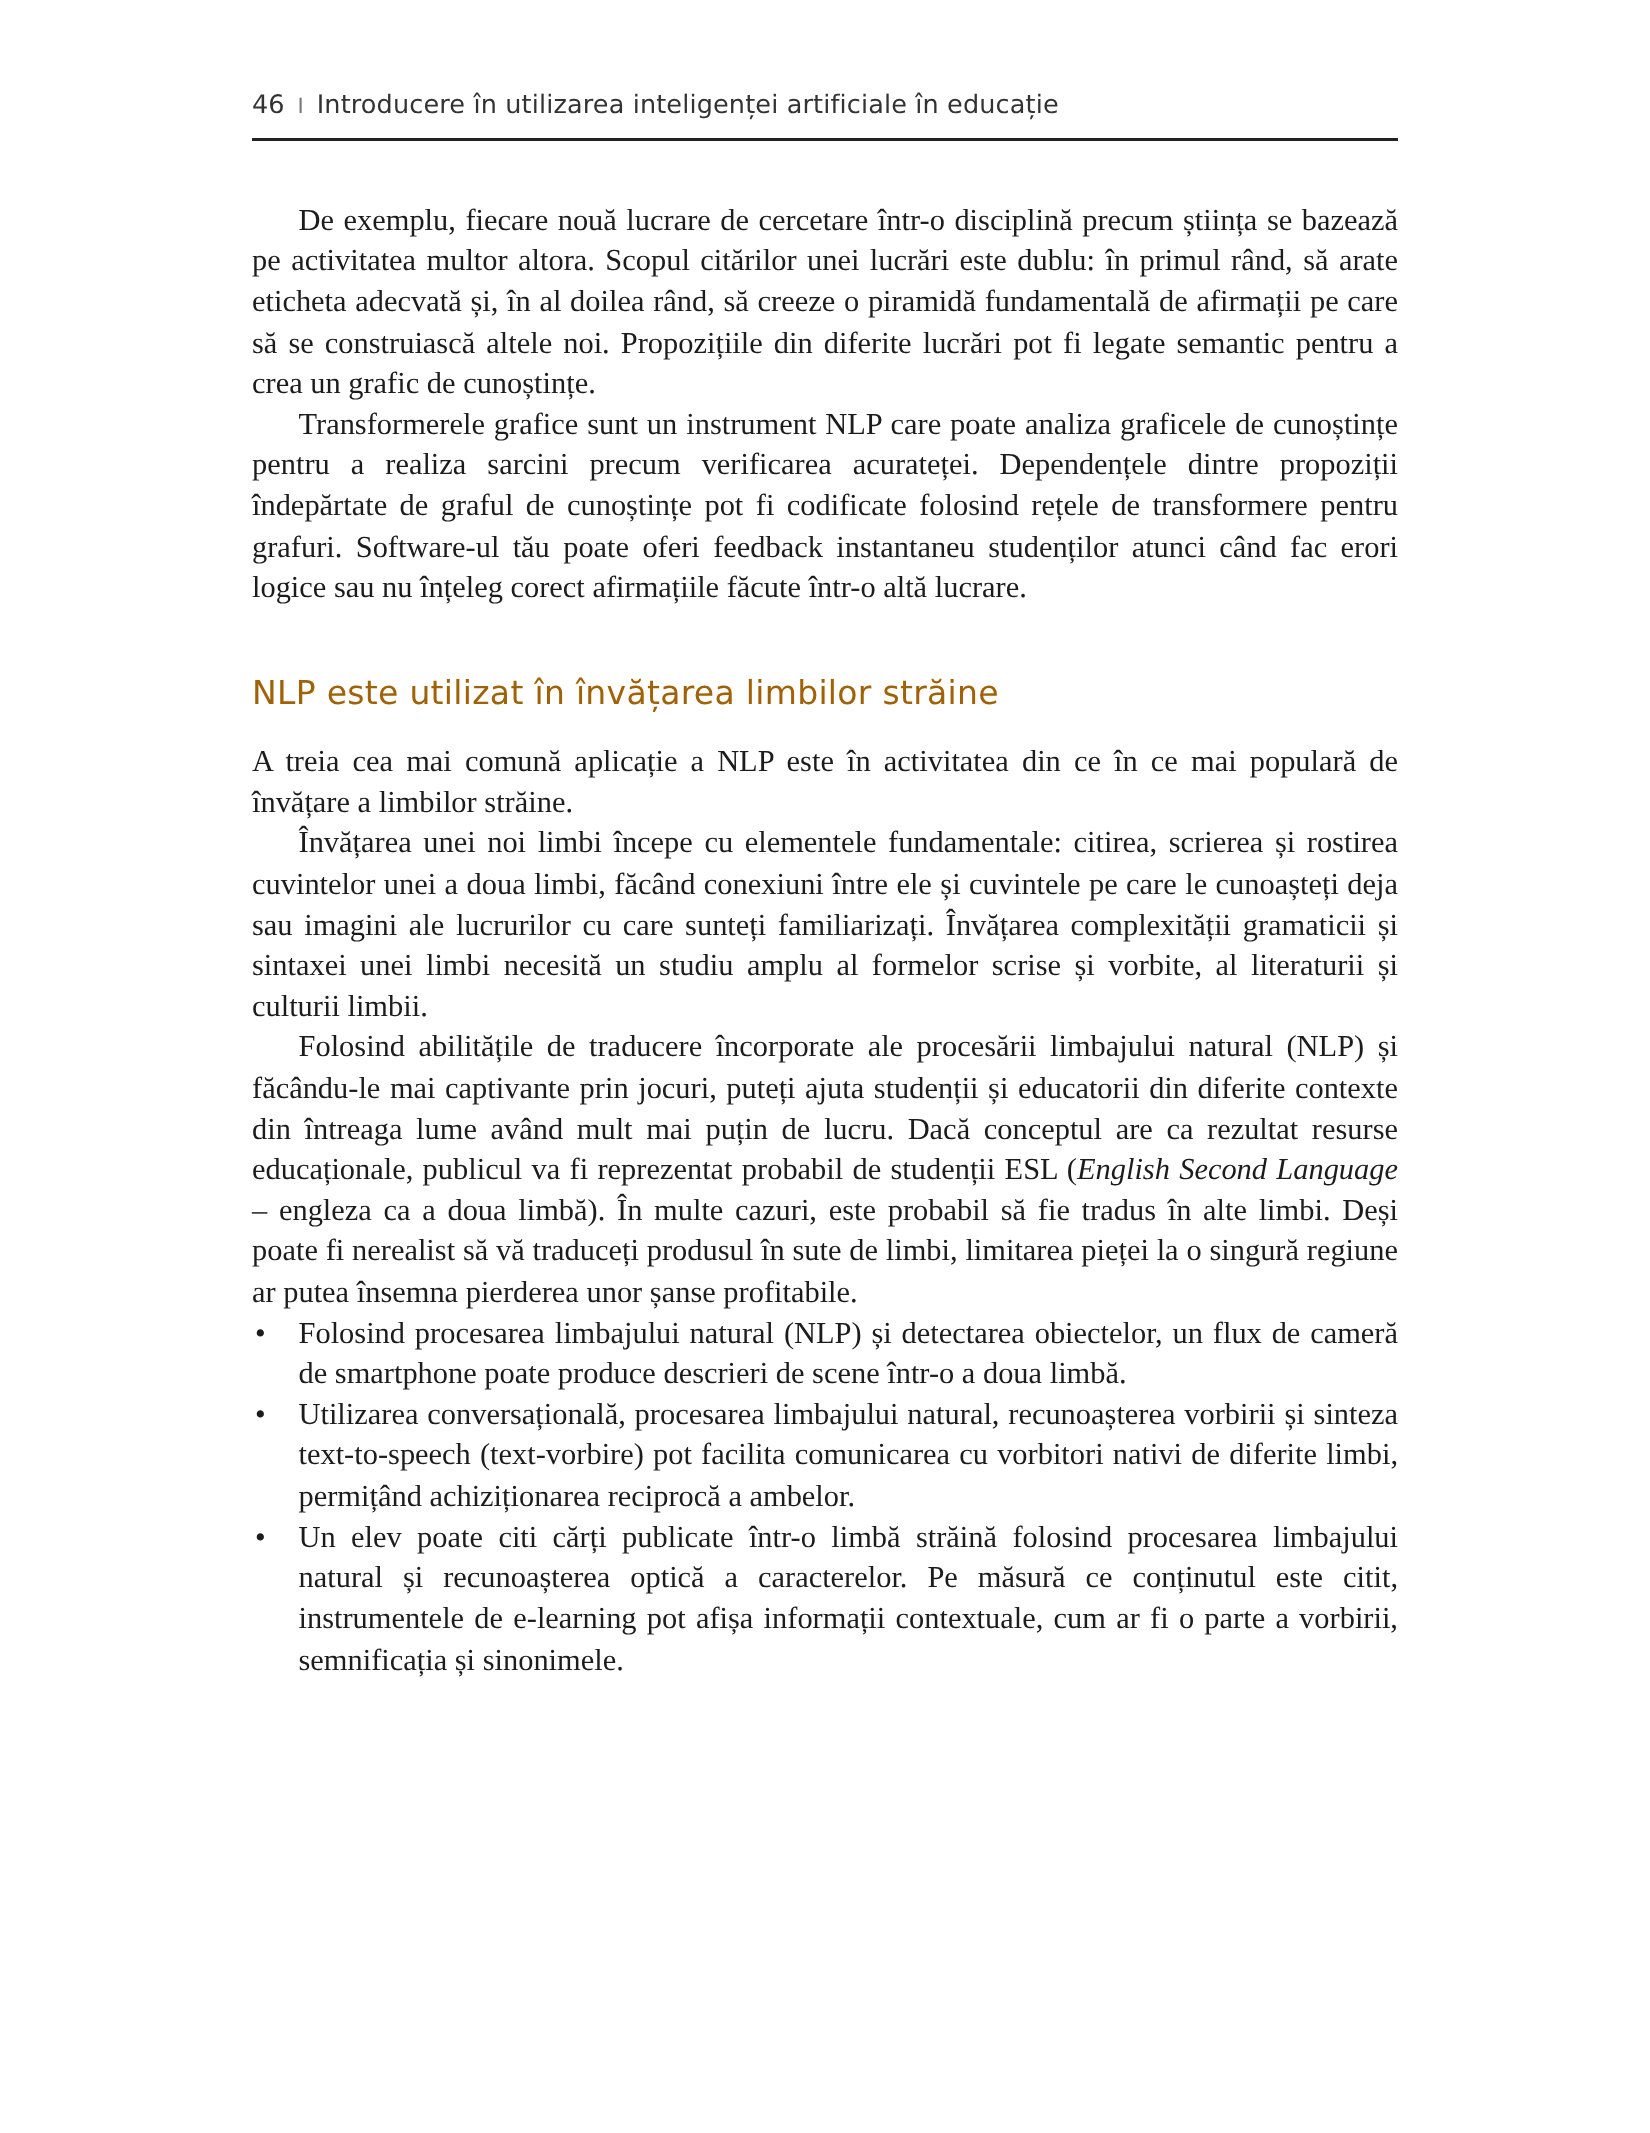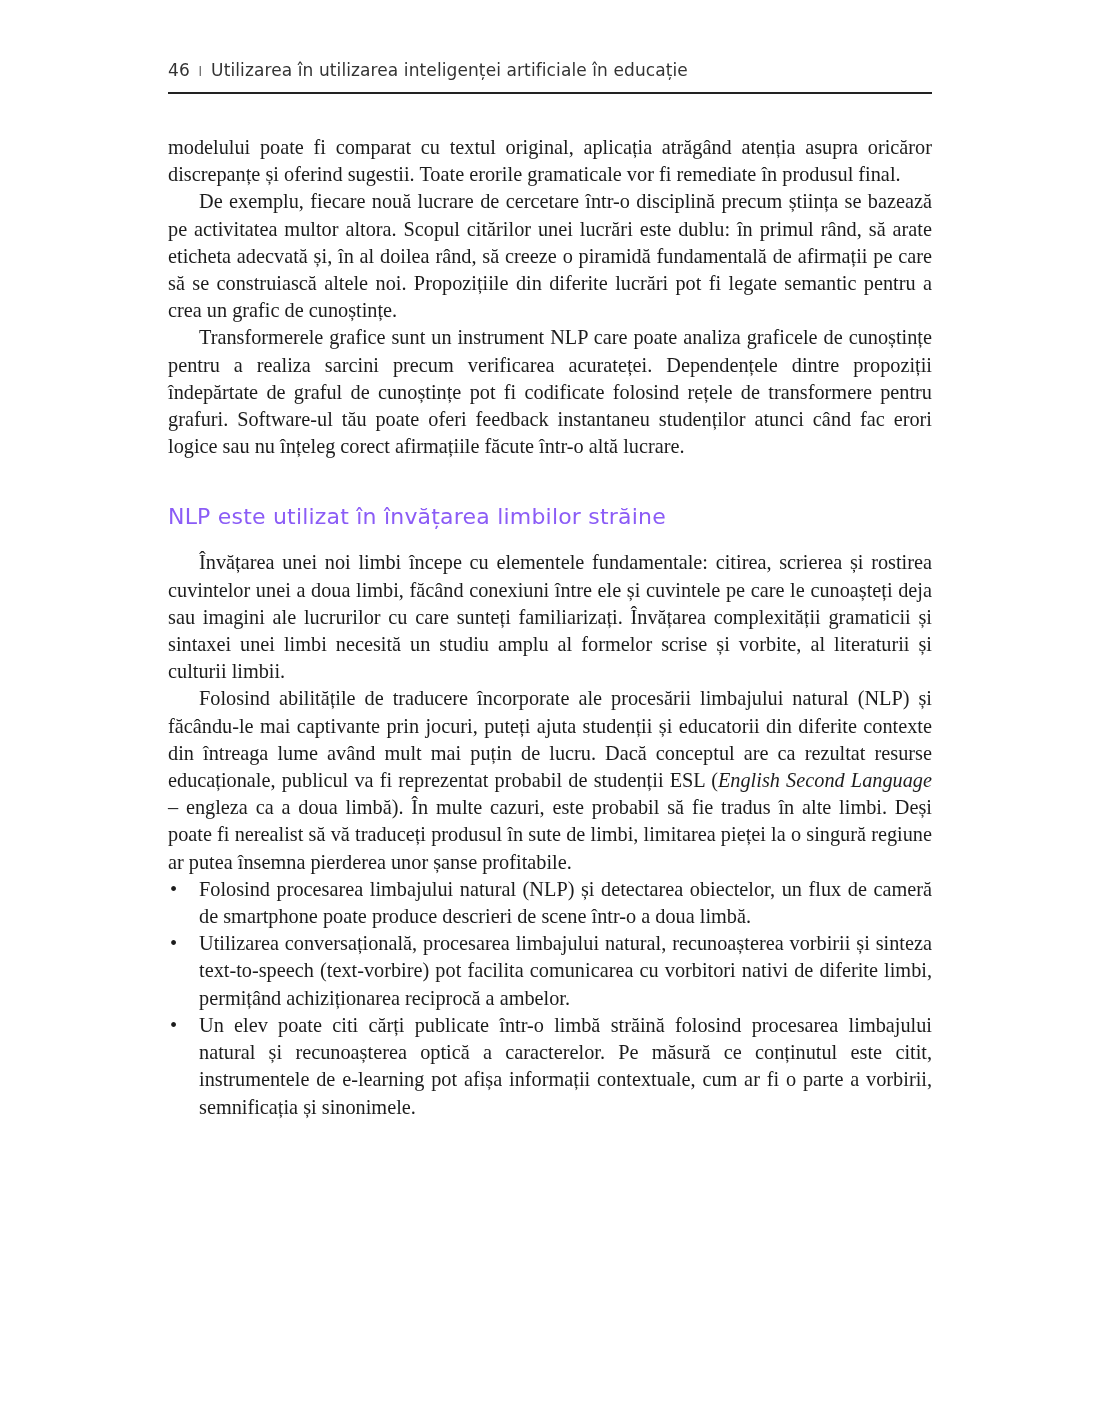--- a/index.html
+++ b/index.html
@@ -12,47 +12,47 @@
   }
   .rule { position: absolute; top: 92px; left: 0; width: 764px; height: 2px; background: #222; }
   .body-text {
     position: absolute; top: 134px; left: 0; width: 764px;
     font-family: "Liberation Serif", serif; font-size: 20.3px; line-height: 27.2px;
     color: #1c1c1c; text-align: justify; hyphens: manual;
   }
   .body-text p { margin: 0; }
   .indent { text-indent: 31px; }
   .heading {
-    font-family: "DejaVu Sans", sans-serif; font-size: 22px; font-weight: normal; color: #8b5cf6;
+    font-family: "DejaVu Sans", sans-serif; font-size: 22px; font-weight: normal; color: #a16207;
     margin: 43px 0 18px 0; line-height: 28px; letter-spacing: 0.2px;
   }
   ul.bullets { list-style: none; margin: 0; padding: 0; }
   ul.bullets li { position: relative; padding-left: 31px; }
   ul.bullets li .bullet { position: absolute; left: 2px; top: 0; }
   em { font-style: italic; }
 </style>
 </head>
 <body>
 
 <div class="page">
 
   <div class="running-head">
     <span>46</span>
     <span style="color:#777;font-size:14px;padding:0 3px;">I</span>
-    <span>Utilizarea în utilizarea inteligenței artificiale în educație</span>
+    <span>Introducere în utilizarea inteligenței artificiale în educație</span>
   </div>
   <div class="rule"></div>
 
   <div class="body-text">
-    <p>modelului poate fi comparat cu textul original, aplicația atrăgând atenția asupra ori­căror discrepanțe și oferind sugestii. Toate erorile gramaticale vor fi remediate în produsul final.</p>
     <p class="indent">De exemplu, fiecare nouă lucrare de cercetare într-o disciplină precum știința se bazează pe activitatea multor altora. Scopul citărilor unei lucrări este dublu: în primul rând, să arate eticheta adecvată și, în al doilea rând, să creeze o piramidă fundamen­tală de afirmații pe care să se construiască altele noi. Propozițiile din diferite lucrări pot fi legate semantic pentru a crea un grafic de cunoștințe.</p>
     <p class="indent">Transformerele grafice sunt un instrument NLP care poate analiza graficele de cunoștințe pentru a realiza sarcini precum verificarea acurateței. Dependențele dintre propoziții îndepărtate de graful de cunoștințe pot fi codificate folosind rețele de transformere pentru grafuri. Software-ul tău poate oferi feedback instantaneu stu­denților atunci când fac erori logice sau nu înțeleg corect afirmațiile făcute într-o altă lucrare.</p>
 
     <h2 class="heading">NLP este utilizat în învățarea limbilor străine</h2>
 
+    <p>A treia cea mai comună aplicație a NLP este în activitatea din ce în ce mai populară de învățare a limbilor străine.</p>
     <p class="indent">Învățarea unei noi limbi începe cu elementele fundamentale: citirea, scrierea și rostirea cuvintelor unei a doua limbi, făcând conexiuni între ele și cuvintele pe care le cunoașteți deja sau imagini ale lucrurilor cu care sunteți familiarizați. Învățarea complexității gramaticii și sintaxei unei limbi necesită un studiu amplu al formelor scrise și vorbite, al literaturii și culturii limbii.</p>
     <p class="indent"><span>Folosind abilitățile de traducere încorporate ale procesării limbajului natural (NLP) și făcându-le mai captivante prin jocuri, puteți ajuta studenții și educatorii din diferite contexte din întreaga lume având mult mai puțin de lucru. Dacă conceptul are ca rezultat resurse educaționale, publicul va fi reprezentat probabil de studenții ESL (</span><em>English Second Language</em><span> – engleza ca a doua limbă). În multe cazuri, este probabil să fie tradus în alte limbi. Deși poate fi nerealist să vă traduceți produsul în sute de limbi, limitarea pieței la o singură regiune ar putea însemna pierderea unor șanse profitabile.</span></p>
 
     <ul class="bullets">
       <li>
         <span class="bullet">•</span>
         <span>Folosind procesarea limbajului natural (NLP) și detectarea obiectelor, un flux de cameră de smartphone poate produce descrieri de scene într-o a doua limbă.</span>
       </li>
       <li>
         <span class="bullet">•</span>

